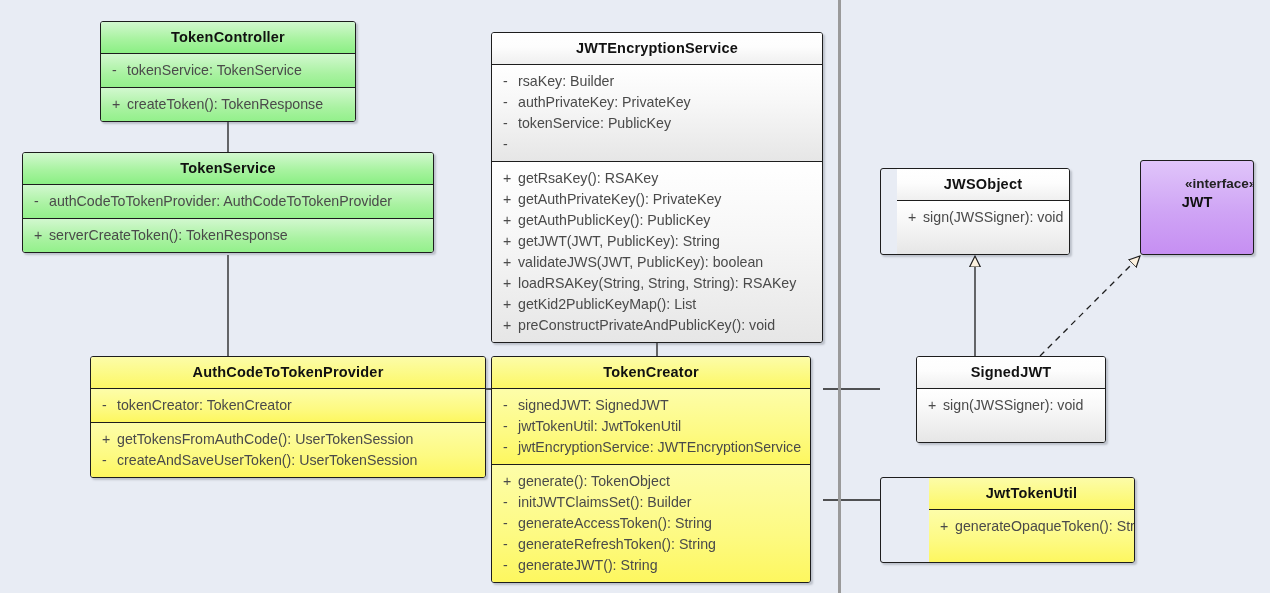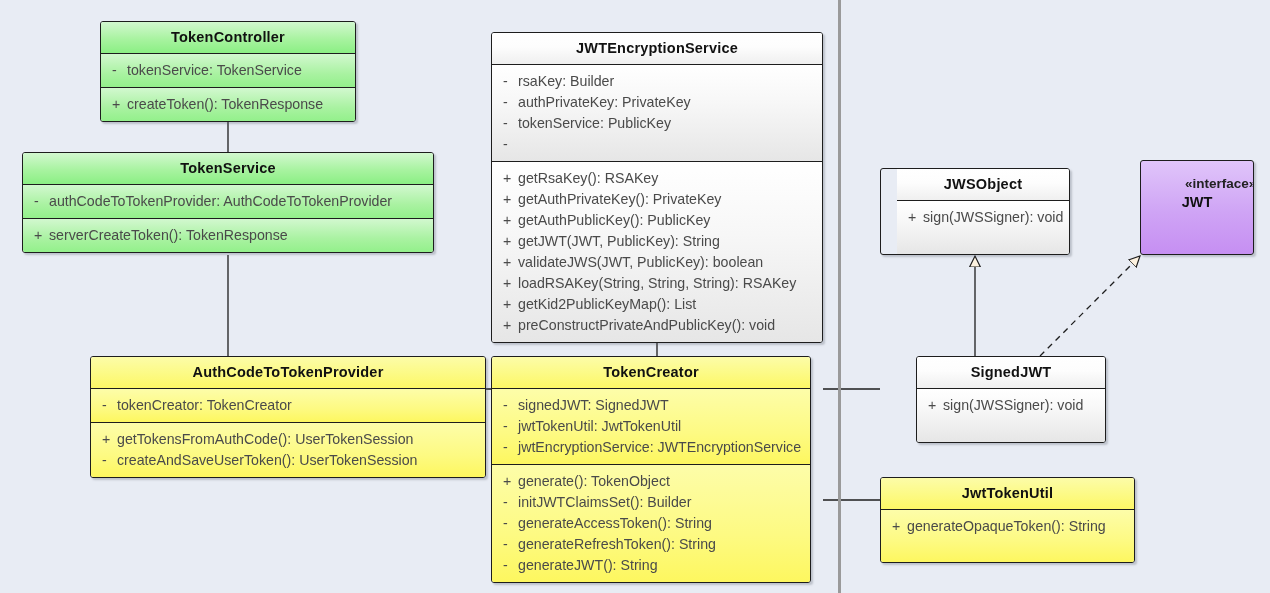--- a/index.html
+++ b/index.html
@@ -317,21 +317,21 @@
   <div class="uml-class theme-white" style="left:880px; top:356px; width:190px;margin-left:36px;">
     <div class="uml-name">SignedJWT</div>
     <div class="uml-compartment" style="min-height:54px;">
       <div class="uml-member">
         <span class="uml-vis">+</span>
         <span class="uml-sig">sign(JWSSigner): void</span>
       </div>
     </div>
   </div>
 
-  <div class="uml-class theme-yellow" style="left:880px; top:477px; width:255px;">
+  <div class="uml-class theme-yellow" style="left:880px; top:477px; width:255px;padding-left:48px;">
     <div class="uml-name">JwtTokenUtil</div>
     <div class="uml-compartment" style="min-height:53px;">
       <div class="uml-member">
         <span class="uml-vis">+</span>
         <span class="uml-sig">generateOpaqueToken(): String</span>
       </div>
     </div>
   </div>
 
 </div>

